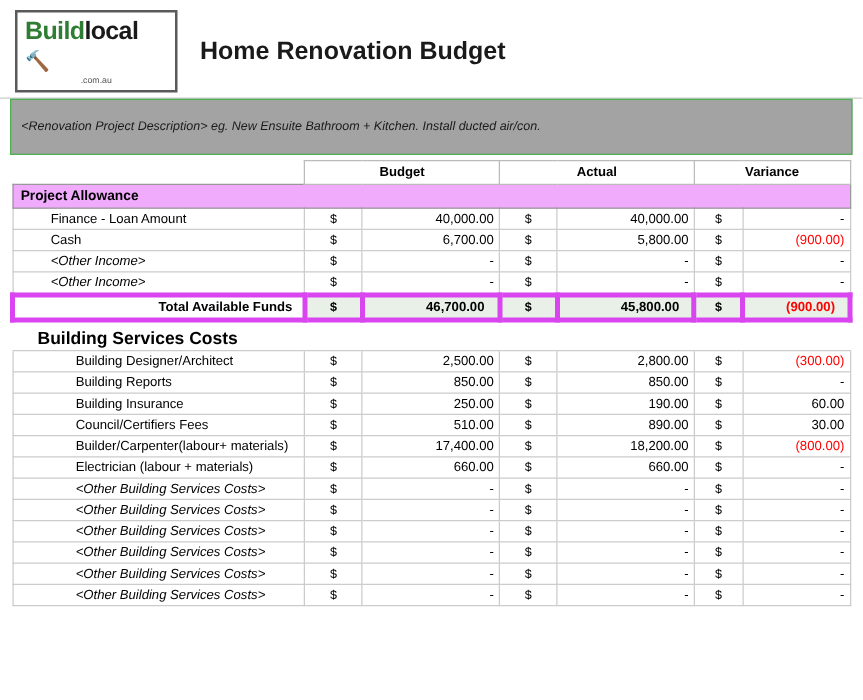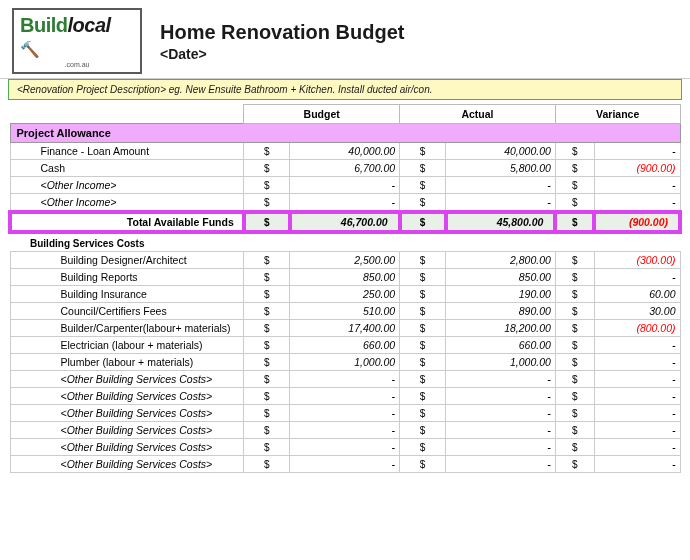--- a/index.html
+++ b/index.html
@@ -29,21 +29,21 @@
       padding: 4px 6px;
       display: inline-block;
     }
     .logo-text {
       font-size: 20px;
       font-weight: bold;
       color: #1a1a1a;
       letter-spacing: -0.5px;
     }
     .logo-text .build { color: #2e7d32; }
-    .logo-text .local { color: #1a1a1a; font-style: italic; }
+    .logo-text .local { color: #1a1a1a; }
     .logo-icon {
       font-size: 16px;
       color: #2e7d32;
     }
     .logo-sub {
       font-size: 7px;
       color: #555;
       text-align: center;
       margin-top: 1px;
     }
@@ -59,23 +59,23 @@
     }
     .sub-title {
       font-size: 14px;
       font-weight: bold;
       color: #1a1a1a;
       margin-top: 2px;
     }
 
     
     .description-row {
-      background: #fef9c3;
+      background: #a3a3a3;
       border: 1px solid #4caf50;
-      padding: 4px 8px;
+      padding: 16px 8px;
       font-size: 10px;
       color: #1a1a1a;
       font-style: italic;
       margin: 0 8px;
     }
 
     
     .table-wrap {
       margin: 4px 8px 0 8px;
     }
@@ -116,21 +116,21 @@
       padding: 3px 6px;
       border: 1px solid #999;
       font-size: 11px;
     }
 
     
     .subsection-header td {
       padding: 2px 6px 2px 20px;
       font-weight: bold;
       border-bottom: 1px solid #ccc;
-      font-size: 10px;
+      font-size: 14px;
     }
 
     
     .data-row td {
       border: 1px solid #ccc;
       padding: 2px 4px;
       white-space: nowrap;
     }
     .data-row .label-cell {
       padding-left: 30px;
@@ -158,21 +158,20 @@
       text-align: center;
       background: #e8f0e8;
     }
 
     
     .negative { color: red; }
 
     td.num-col {
       text-align: right;
       width: 65px;
-      font-style: italic;
     }
     td.sign-col {
       text-align: center;
       width: 14px;
       font-size: 10px;
     }
   </style>
 </head>
 <body>
 
@@ -181,21 +180,20 @@
     <div class="logo-box">
       <span class="logo-text">
         <span class="build">Build</span><span class="local">local</span>
         <span class="logo-icon">🔨</span>
       </span>
       <div class="logo-sub">.com.au</div>
     </div>
   </div>
   <div class="title-area">
     <div class="main-title">Home Renovation Budget</div>
-    <div class="sub-title">&lt;Date&gt;</div>
   </div>
 </div>
 
 <div class="description-row">
   <span>&lt;Renovation Project Description&gt; eg. New Ensuite Bathroom + Kitchen. Install ducted air/con.</span>
 </div>
 
 <div class="table-wrap">
   <table>
 
@@ -317,29 +315,20 @@
       <tr class="data-row">
         <td class="label-cell indent2"><span>Electrician (labour + materials)</span></td>
         <td class="sign-col">$</td>
         <td class="num-col"><span>660.00</span></td>
         <td class="sign-col">$</td>
         <td class="num-col"><span>660.00</span></td>
         <td class="sign-col">$</td>
         <td class="num-col"><span>-</span></td>
       </tr>
       <tr class="data-row">
-        <td class="label-cell indent2"><span>Plumber (labour + materials)</span></td>
-        <td class="sign-col">$</td>
-        <td class="num-col"><span>1,000.00</span></td>
-        <td class="sign-col">$</td>
-        <td class="num-col"><span>1,000.00</span></td>
-        <td class="sign-col">$</td>
-        <td class="num-col"><span>-</span></td>
-      </tr>
-      <tr class="data-row">
         <td class="label-cell indent2"><em><span>&lt;Other Building Services Costs&gt;</span></em></td>
         <td class="sign-col">$</td>
         <td class="num-col"><span>-</span></td>
         <td class="sign-col">$</td>
         <td class="num-col"><span>-</span></td>
         <td class="sign-col">$</td>
         <td class="num-col"><span>-</span></td>
       </tr>
       <tr class="data-row">
         <td class="label-cell indent2"><em><span>&lt;Other Building Services Costs&gt;</span></em></td>

